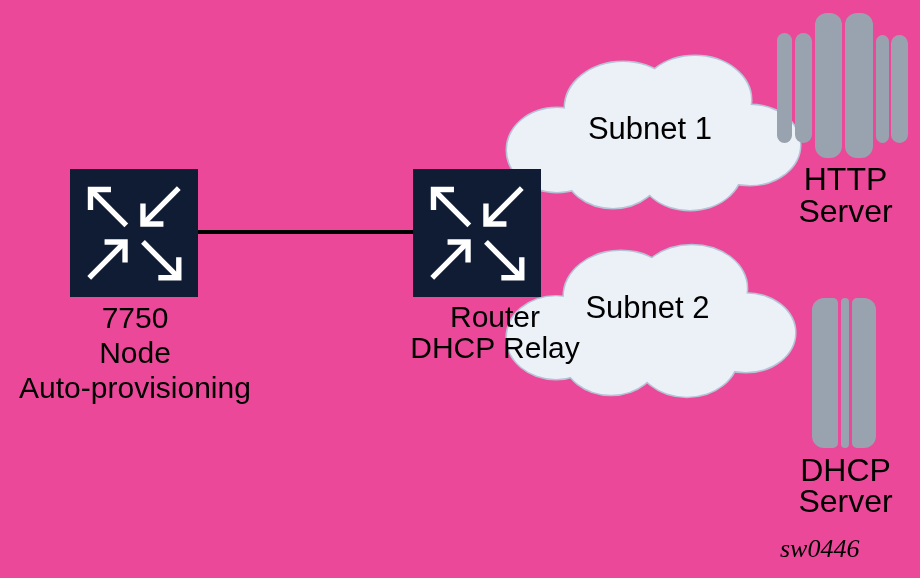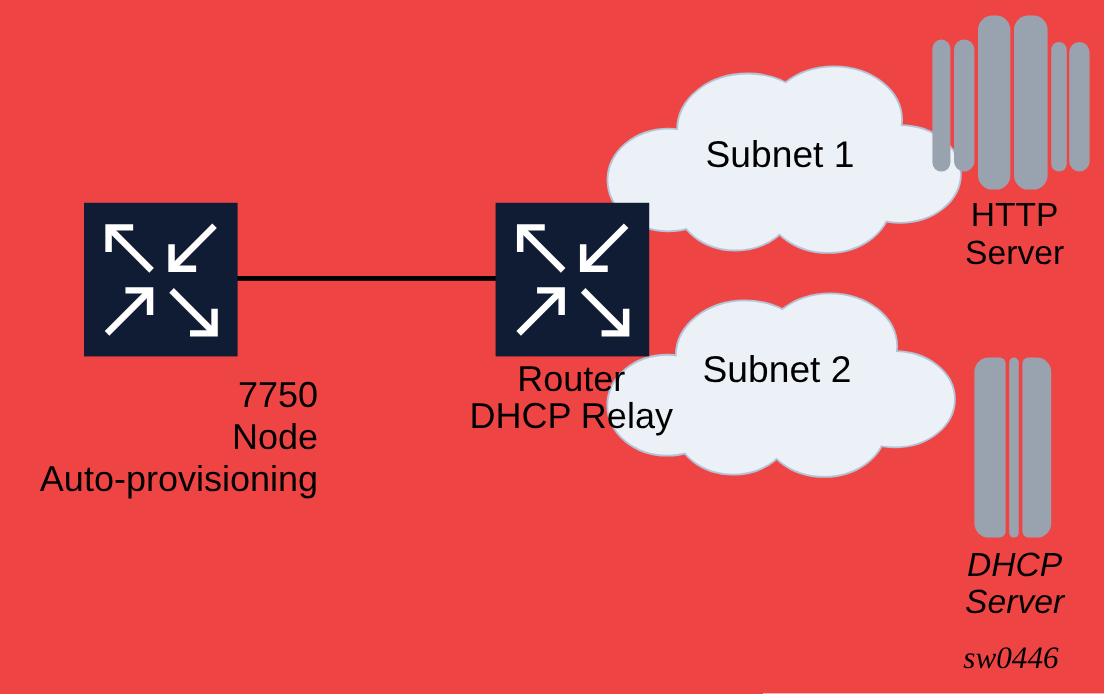--- a/index.html
+++ b/index.html
@@ -10,21 +10,21 @@
     --server-gray: #99a3b0;
     --link-line: #000000;
     --text: #000000;
   }
   * { margin: 0; padding: 0; box-sizing: border-box; }
   html, body { background: #ffffff; }
   .canvas {
     position: relative;
     width: 920px;
     height: 578px;
-    background: #ef4444;
+    background: #ec4899;
     overflow: hidden;
     font-family: "Liberation Sans", "DejaVu Sans", sans-serif;
     color: var(--text);
   }
 
   
   .cloud { position: absolute; }
   .cloud svg { position: absolute; left: 0; top: 0; width: 100%; height: 100%; overflow: visible; }
   .cloud-stroke-pass ellipse { fill: var(--cloud-fill); stroke: var(--cloud-stroke); stroke-width: 3; }
   .cloud-fill-pass ellipse { fill: var(--cloud-fill); stroke: none; }
@@ -51,26 +51,26 @@
   
   .server-group { position: absolute; }
   .server-tower { position: absolute; display: flex; }
   .server-bar { background: var(--server-gray); border-radius: 9px; height: 100%; }
 
   
   .node-label, .server-label {
     position: absolute; text-align: center; color: var(--text);
   }
   .node-label { font-size: 30px; }
-  .server-label { font-size: 28px; }
+  .server-label { font-size: 32px; }
   .lbl-line { display: block; }
 
   .watermark {
     position: absolute; font-family: "Liberation Serif", "DejaVu Serif", serif;
-    font-style: italic; font-size: 26px; text-align: center; color: var(--text);
+    font-style: italic; font-size: 26px; text-align: left; color: var(--text);
   }
 </style>
 </head>
 <body>
 
 <div class="canvas">
 
   <div class="cloud" style="left:495px; top:40px; width:310px; height:180px;">
     <svg viewBox="0 0 310 180">
       <g class="cloud-stroke-pass">
@@ -159,36 +159,36 @@
   </div>
 
   <div class="server-group" style="left:812px; top:298px; width:66px; height:150px;">
     <div class="server-tower" style="left:0; top:0; height:150px; gap:3px;">
       <div class="server-bar" style="width:26px; border-radius:12px 5px 5px 12px;"></div>
       <div class="server-bar" style="width:8px; border-radius:4px;"></div>
       <div class="server-bar" style="width:24px; border-radius:5px 12px 12px 5px;"></div>
     </div>
   </div>
 
-  <div class="node-label" style="left:5px; top:312px; width:260px; line-height:35px;text-align:right;">
+  <div class="node-label" style="left:5px; top:300px; width:260px; line-height:35px;">
     <span class="lbl-line">7750</span>
     <span class="lbl-line">Node</span>
     <span class="lbl-line">Auto-provisioning</span>
   </div>
 
-  <div class="node-label" style="left:371px; top:301px; width:210px; line-height:31px;">
+  <div class="node-label" style="left:390px; top:301px; width:210px; line-height:31px;">
     <span class="lbl-line">Router</span>
     <span class="lbl-line">DHCP Relay</span>
   </div>
 
   <div class="server-label" style="left:783px; top:163px; width:125px; line-height:32px;">
     <span class="lbl-line">HTTP</span>
     <span class="lbl-line">Server</span>
   </div>
 
-  <div class="server-label" style="left:783px; top:455px; width:125px; line-height:31px;font-style:italic;">
+  <div class="server-label" style="left:783px; top:455px; width:125px; line-height:31px;">
     <span class="lbl-line">DHCP</span>
     <span class="lbl-line">Server</span>
   </div>
 
   <div class="watermark" style="left:780px; top:534px; width:125px;">sw0446</div>
 
 </div>
 
 </body></html>

